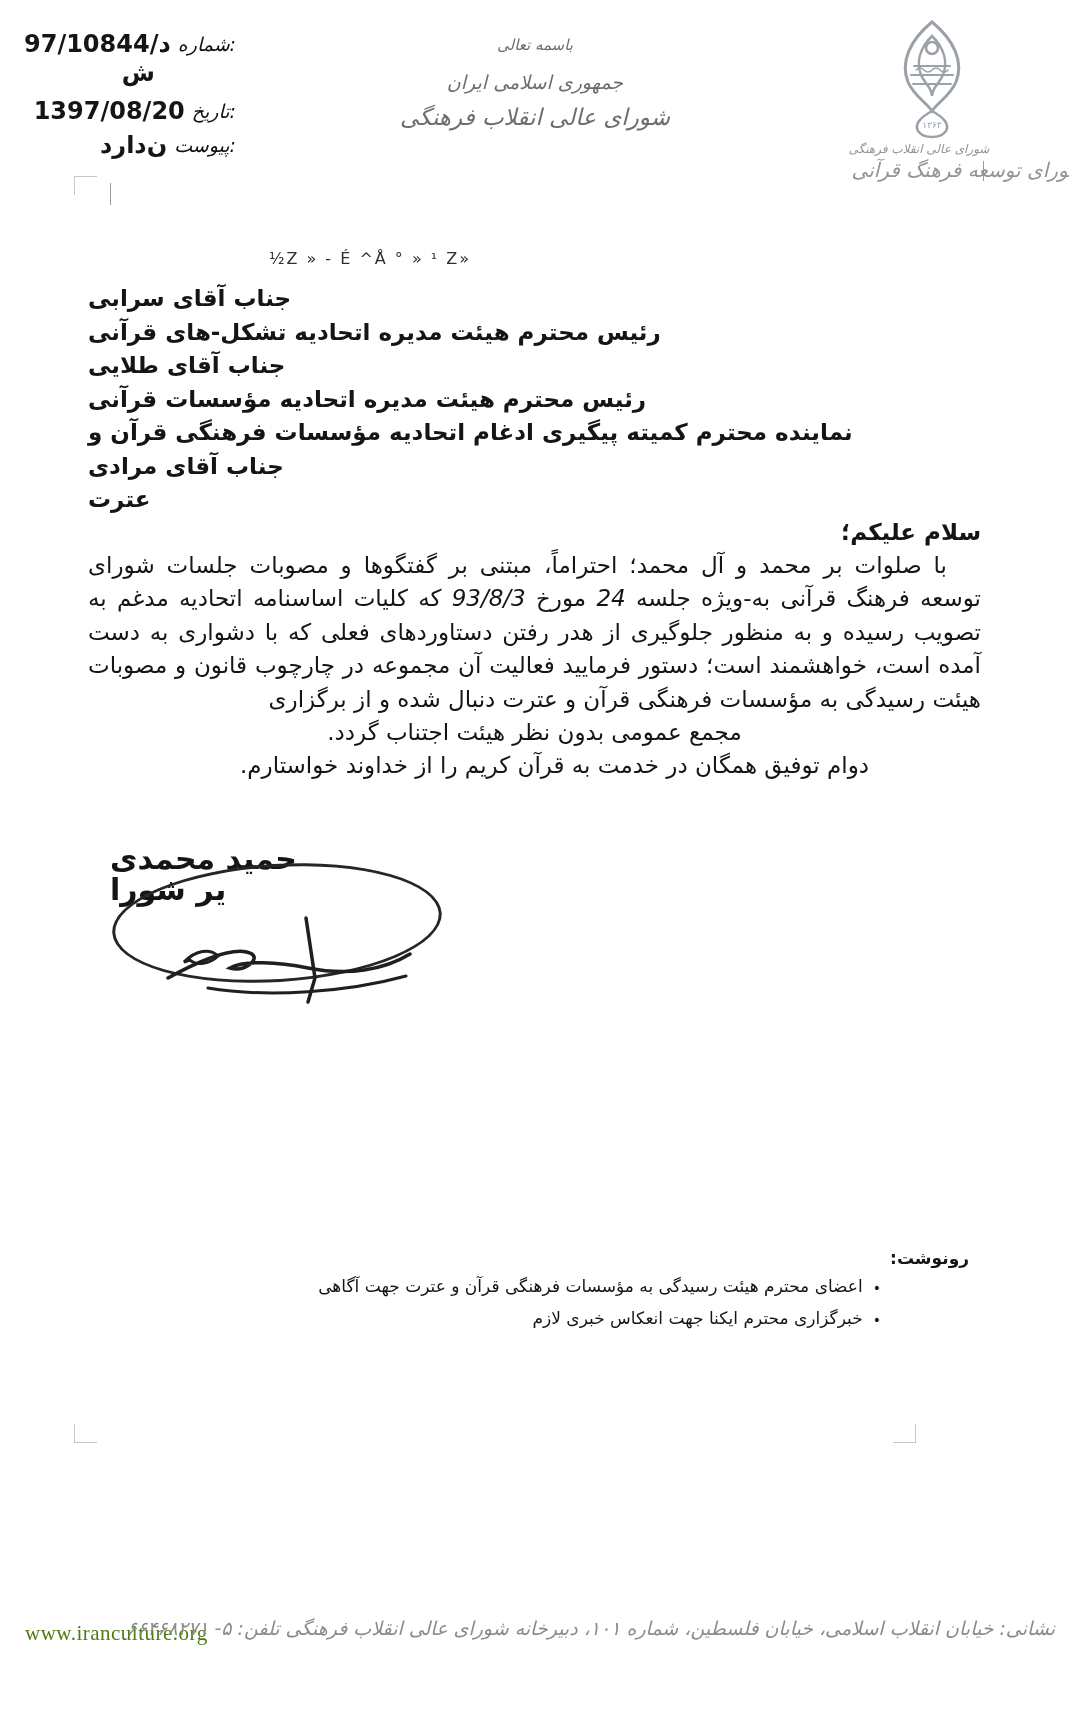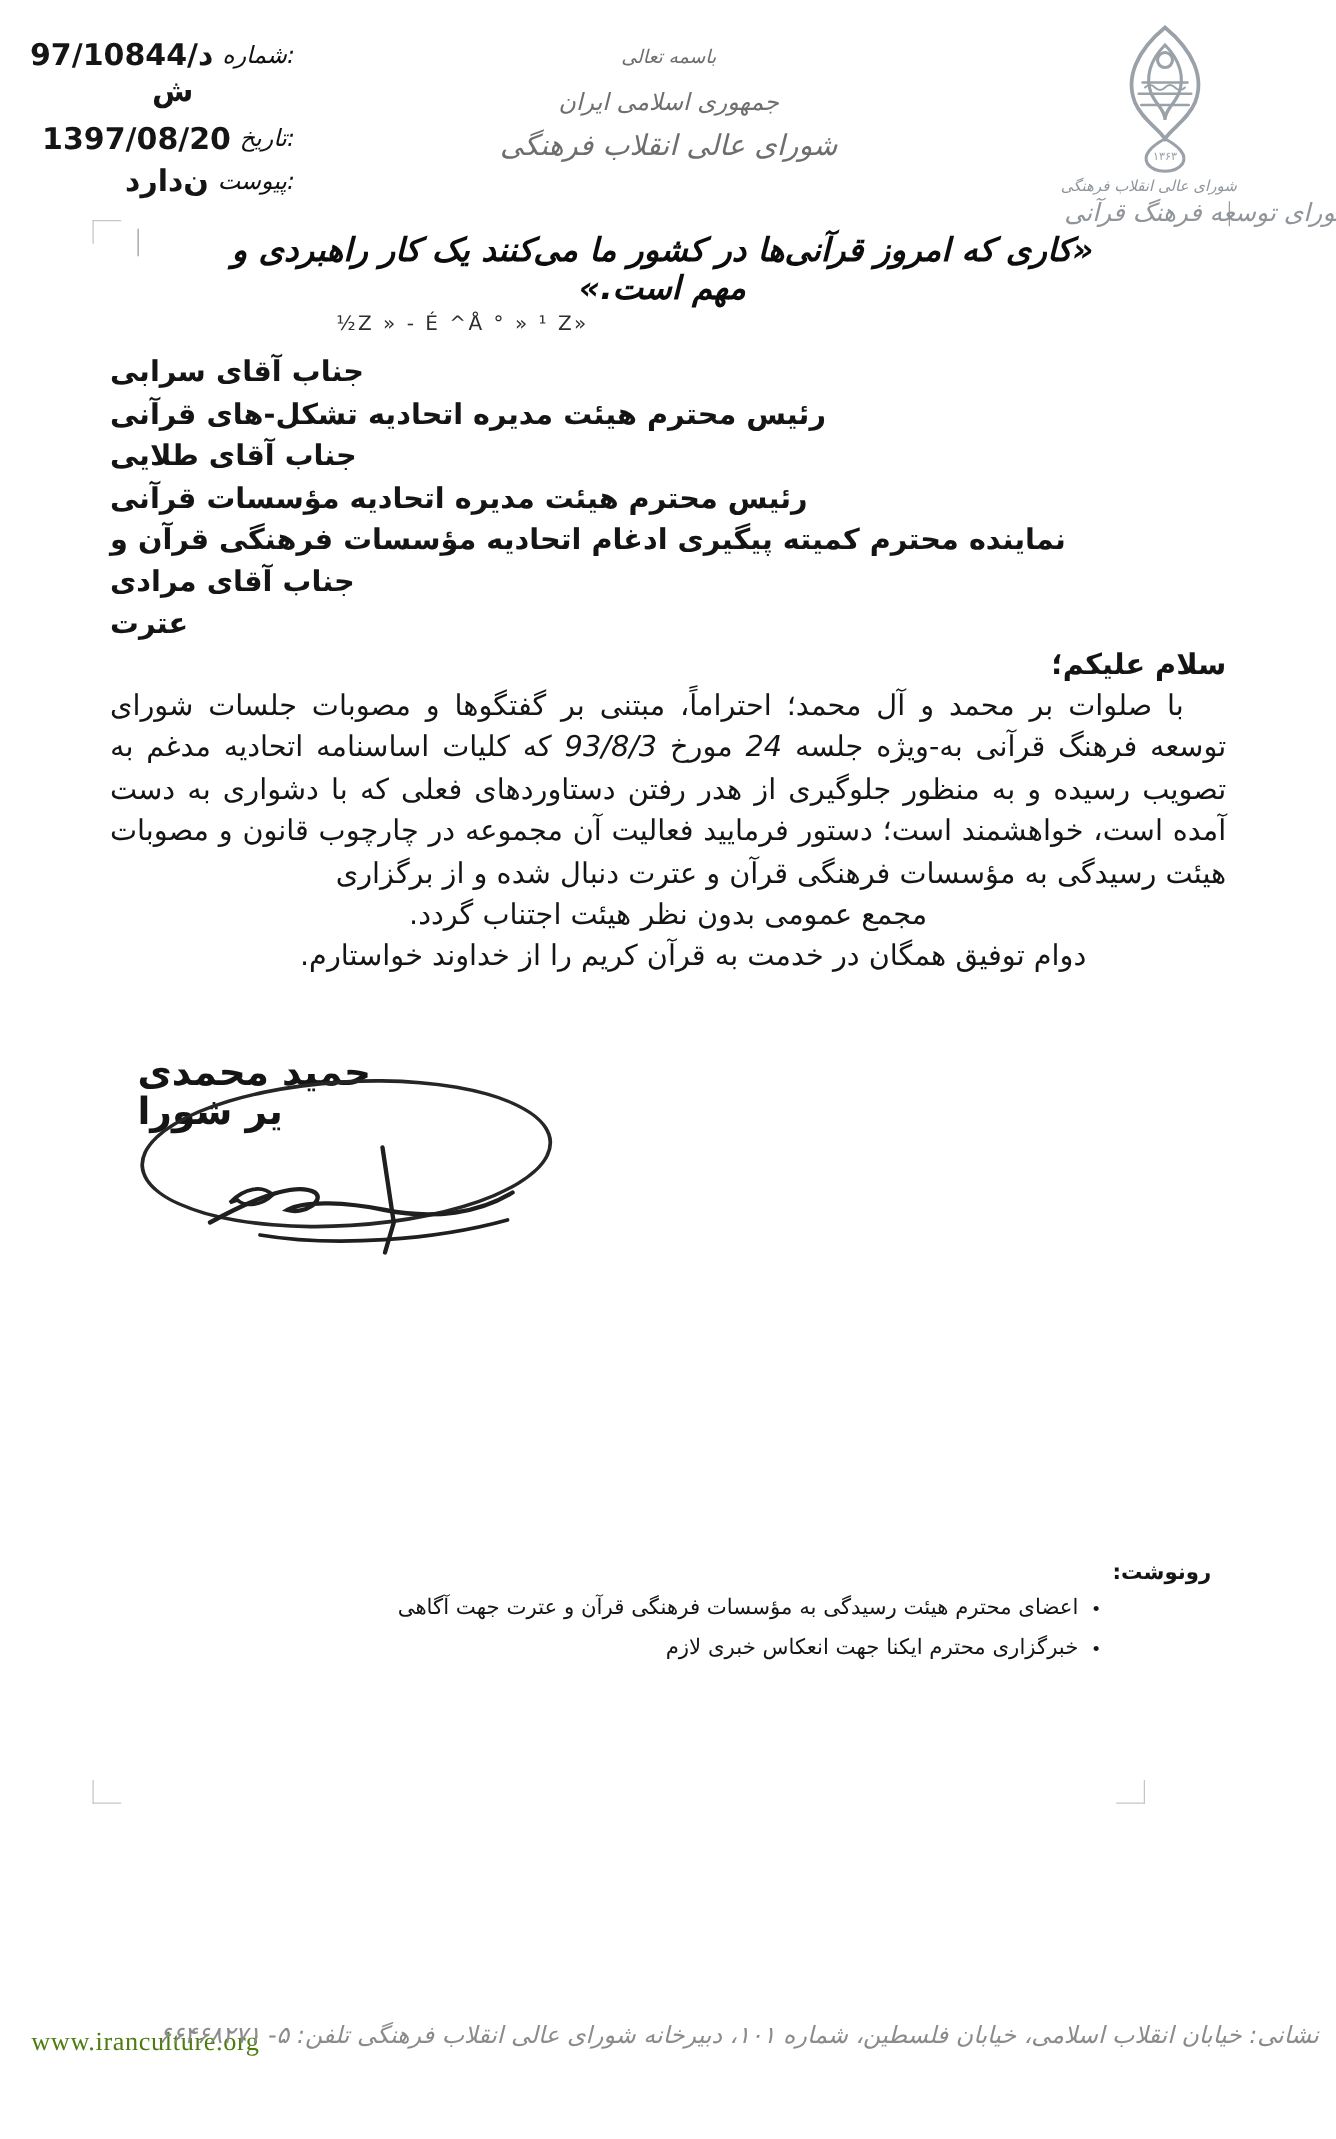--- a/index.html
+++ b/index.html
@@ -106,21 +106,20 @@
       <circle cx="58" cy="30" r="6" stroke-width="2.5"></circle>
       <path d="M40 48 h36 M37 57 h42 M39 66 h38" stroke-width="2"></path>
       <path d="M42 52 q4 -4 8 0 q4 4 8 0 q4 -4 8 0 q4 4 8 0" stroke-width="1.5"></path>
       <path d="M58 93 C47 99 40 106 44 113 C50 121 66 121 72 113 C76 106 69 99 58 93 Z" stroke-width="2.5"></path>
     </g>
     <text x="58" y="110" font-size="9" fill="#9aa1a8" text-anchor="middle">۱۳۶۳</text>
   </svg>
   <div class="logo-cap1">شورای عالی انقلاب فرهنگی</div>
   <div class="logo-cap2">شورای توسعه فرهنگ قرآنی</div>
 
-  <div class="quote">«کاری که امروز قرآنی‌ها در کشور ما می‌کنند یک کار راهبردی و مهم است.»</div>
   <div class="attrib">½Z » - É ^Å ° » ¹ Z»</div>
 
   <div class="recipients">
     <div>جناب آقای سرابی</div>
     <div>رئیس محترم هیئت مدیره اتحادیه تشکل-های قرآنی</div>
     <div>جناب آقای طلایی</div>
     <div>رئیس محترم هیئت مدیره اتحادیه مؤسسات قرآنی</div>
     <div>نماینده محترم کمیته پیگیری ادغام اتحادیه مؤسسات فرهنگی قرآن و</div>
     <div>جناب آقای مرادی</div>
     <div>عترت</div>

